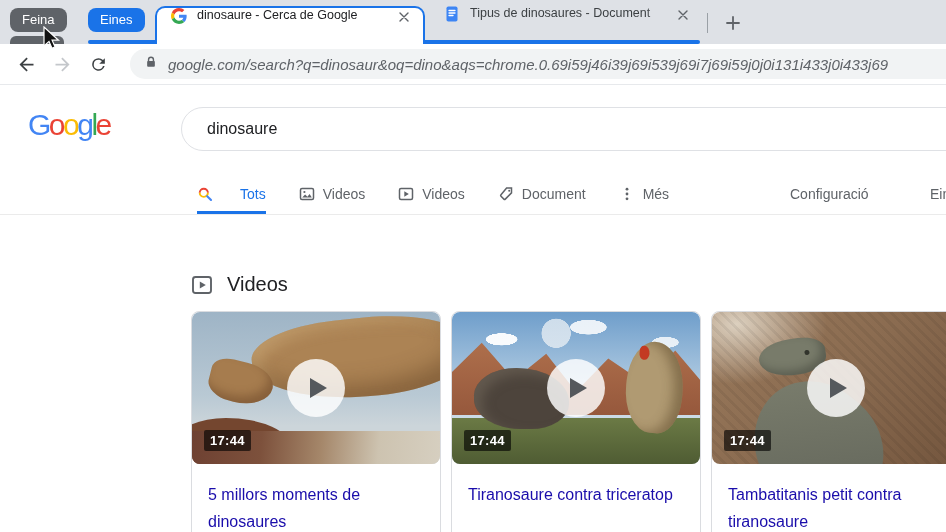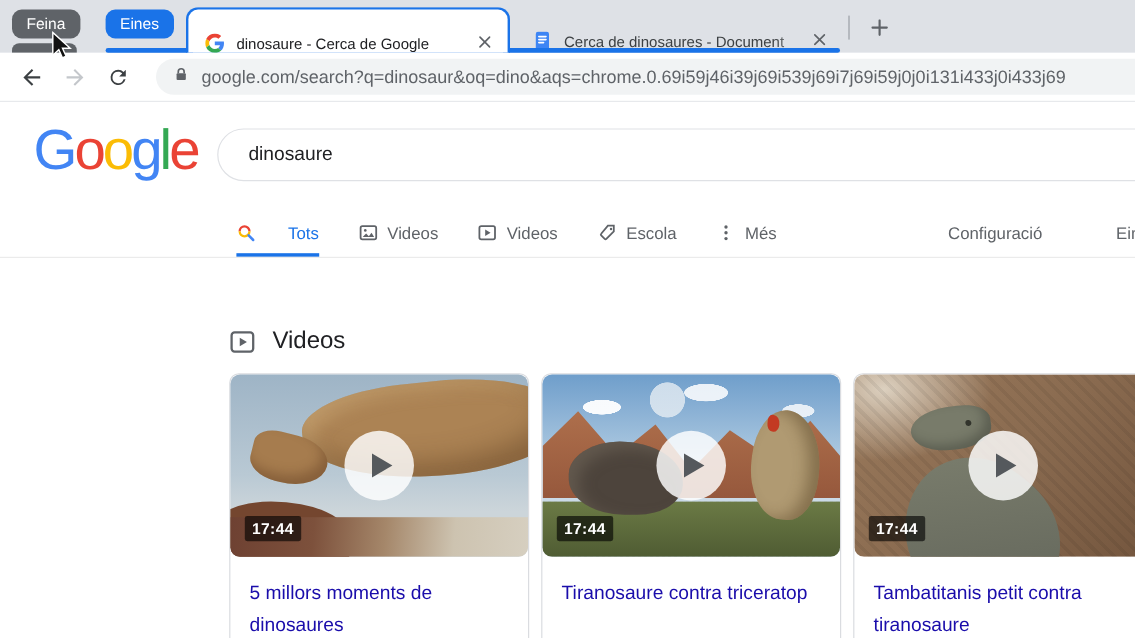--- a/index.html
+++ b/index.html
@@ -10,21 +10,21 @@
   
   .tabstrip { position:absolute; left:0; top:0; width:100%; height:44px; background:#dee1e6; }
   .chip { position:absolute; top:8px; height:24px; line-height:24px; padding:0 12px;
           border-radius:8px; color:#fff; font-size:13px; cursor:default; }
   .chip-feina  { left:10px;  background:#5f6368; }
   .chip-escola { left:88px;  background:#1a73e8; }
   .feina-stub  { position:absolute; left:10px; top:36px; width:54px; height:8px;
                  background:#5f6368; border-radius:6px 6px 0 0; }
   .group-line  { position:absolute; left:88px; top:40px; width:612px; height:4px;
                  background:#1a73e8; border-radius:2px; z-index:1; }
-  .tab { position:absolute; display:flex; align-items:flex-end; box-sizing:border-box; }
+  .tab { position:absolute; display:flex; align-items:flex-start; box-sizing:border-box; }
   .tab.active { left:155px; top:6px; width:270px; height:38px; background:#fff;
                 border:2px solid #1a73e8; border-bottom:none; border-radius:10px 10px 0 0;
                 padding:0 10px 0 14px; z-index:2; }
   .tab.inactive { left:432px; top:6px; width:268px; height:36px; padding:0 8px 0 12px; }
   .favicon { width:16px; height:16px; flex:0 0 16px; margin-right:10px; }
   .tab-title { font-size:12.5px; color:#202124; white-space:nowrap; overflow:hidden; flex:1; }
   .tab.inactive .tab-title { color:#3c4043;
     -webkit-mask-image:linear-gradient(90deg,#000 86%,transparent);
             mask-image:linear-gradient(90deg,#000 86%,transparent); }
   .tab-close { width:18px; height:18px; border-radius:50%; display:flex;
@@ -34,24 +34,24 @@
              display:flex; align-items:center; justify-content:center; border-radius:50%; }
   
   .toolbar { position:absolute; left:0; top:44px; width:100%; height:40px; background:#fff;
              border-bottom:1px solid #e7e9ec; }
   .nav-btn { position:absolute; top:7px; width:26px; height:26px; display:flex;
              align-items:center; justify-content:center; border-radius:50%; }
   .btn-back { left:13px; } .btn-fwd { left:49px; } .btn-reload { left:85px; }
   .urlbar { position:absolute; left:130px; right:-30px; top:5px; height:30px;
             background:#f1f3f4; border-radius:15px; display:flex; align-items:center;
             padding-left:14px; }
-  .url { font-size:15px; color:#5f6368; white-space:nowrap; margin-left:10px; }
+  .url { font-size:15px; color:#5f6368; white-space:nowrap; margin-left:10px;font-style:italic; }
   
   .content { position:absolute; left:0; top:85px; width:100%; height:447px; background:#fff; }
-  .logo { position:absolute; left:28px; top:19px; font-size:47px; font-weight:500;
+  .logo { position:absolute; left:28px; top:19px; font-size:30px; font-weight:500;
           letter-spacing:-2.5px; line-height:42px; }
   .lg0,.lg3 { color:#4285F4; } .lg1,.lg5 { color:#EA4335; } .lg2 { color:#FBBC05; } .lg4 { color:#34A853; }
   .searchbox { position:absolute; left:181px; right:-30px; top:22px; height:44px;
                box-sizing:border-box; border:1px solid #dfe1e5; border-radius:24px;
                background:#fff; display:flex; align-items:center; padding-left:23px; }
   .searchbox input { border:none; outline:none; background:transparent; font-size:16px;
                      color:#202124; width:100%; font-family:inherit; }
   .nav-row { position:absolute; left:0; right:0; top:89px; height:40px;
              padding-left:197px; display:flex; align-items:stretch; font-size:14px; color:#5f6368; }
   .nav-item { display:flex; align-items:center; margin-right:33px; box-sizing:border-box; }
@@ -151,21 +151,21 @@
       </span>
     </div>
 
     <div class="tab inactive">
       <span class="favicon">
         <svg viewBox="0 0 16 16" width="16" height="16">
           <rect x="2.5" y="0.5" width="11" height="15" rx="1.8" fill="#3d85f4"></rect>
           <path d="M5 4.5h6M5 7h6M5 9.5h4" stroke="#fff" stroke-width="1.3" stroke-linecap="round"></path>
         </svg>
       </span>
-      <span class="tab-title">Cerca de dinosaures - Document</span>
+      <span class="tab-title">Tipus de dinosaures - Document</span>
       <span class="tab-close">
         <svg viewBox="0 0 10 10" width="10" height="10">
             <path d="M1 1l8 8M9 1L1 9" stroke="#5f6368" stroke-width="1.4" stroke-linecap="round"></path>
           </svg>
       </span>
     </div>
 
     <div class="tab-divider"></div>
     <div class="new-tab">
       <svg viewBox="0 0 14 14" width="14" height="14">
@@ -233,21 +233,21 @@
           <rect x="1.5" y="2.5" width="13" height="11" rx="1.5" fill="none" stroke="#5f6368" stroke-width="1.5"></rect>
           <path d="M6.3 5.3v5.4l4.5-2.7z" fill="#5f6368"></path>
         </svg>
         <span>Videos</span>
       </div>
       <div class="nav-item">
         <svg viewBox="0 0 16 16" width="16" height="16">
           <path d="M8.6 2h4.9v4.9l-6.2 6.2a1 1 0 0 1-1.4 0L3 10.2a1 1 0 0 1 0-1.4z" fill="none" stroke="#5f6368" stroke-width="1.5"></path>
           <circle cx="11.2" cy="4.8" r="1" fill="#5f6368"></circle>
         </svg>
-        <span>Escola</span>
+        <span>Document</span>
       </div>
       <div class="nav-item">
         <svg viewBox="0 0 16 16" width="16" height="16">
           <circle cx="8" cy="3.2" r="1.4" fill="#5f6368"></circle>
             <circle cx="8" cy="8" r="1.4" fill="#5f6368"></circle>
             <circle cx="8" cy="12.8" r="1.4" fill="#5f6368"></circle>
         </svg>
         <span>Més</span>
       </div>
       <div class="nav-cfg">Configuració</div>

